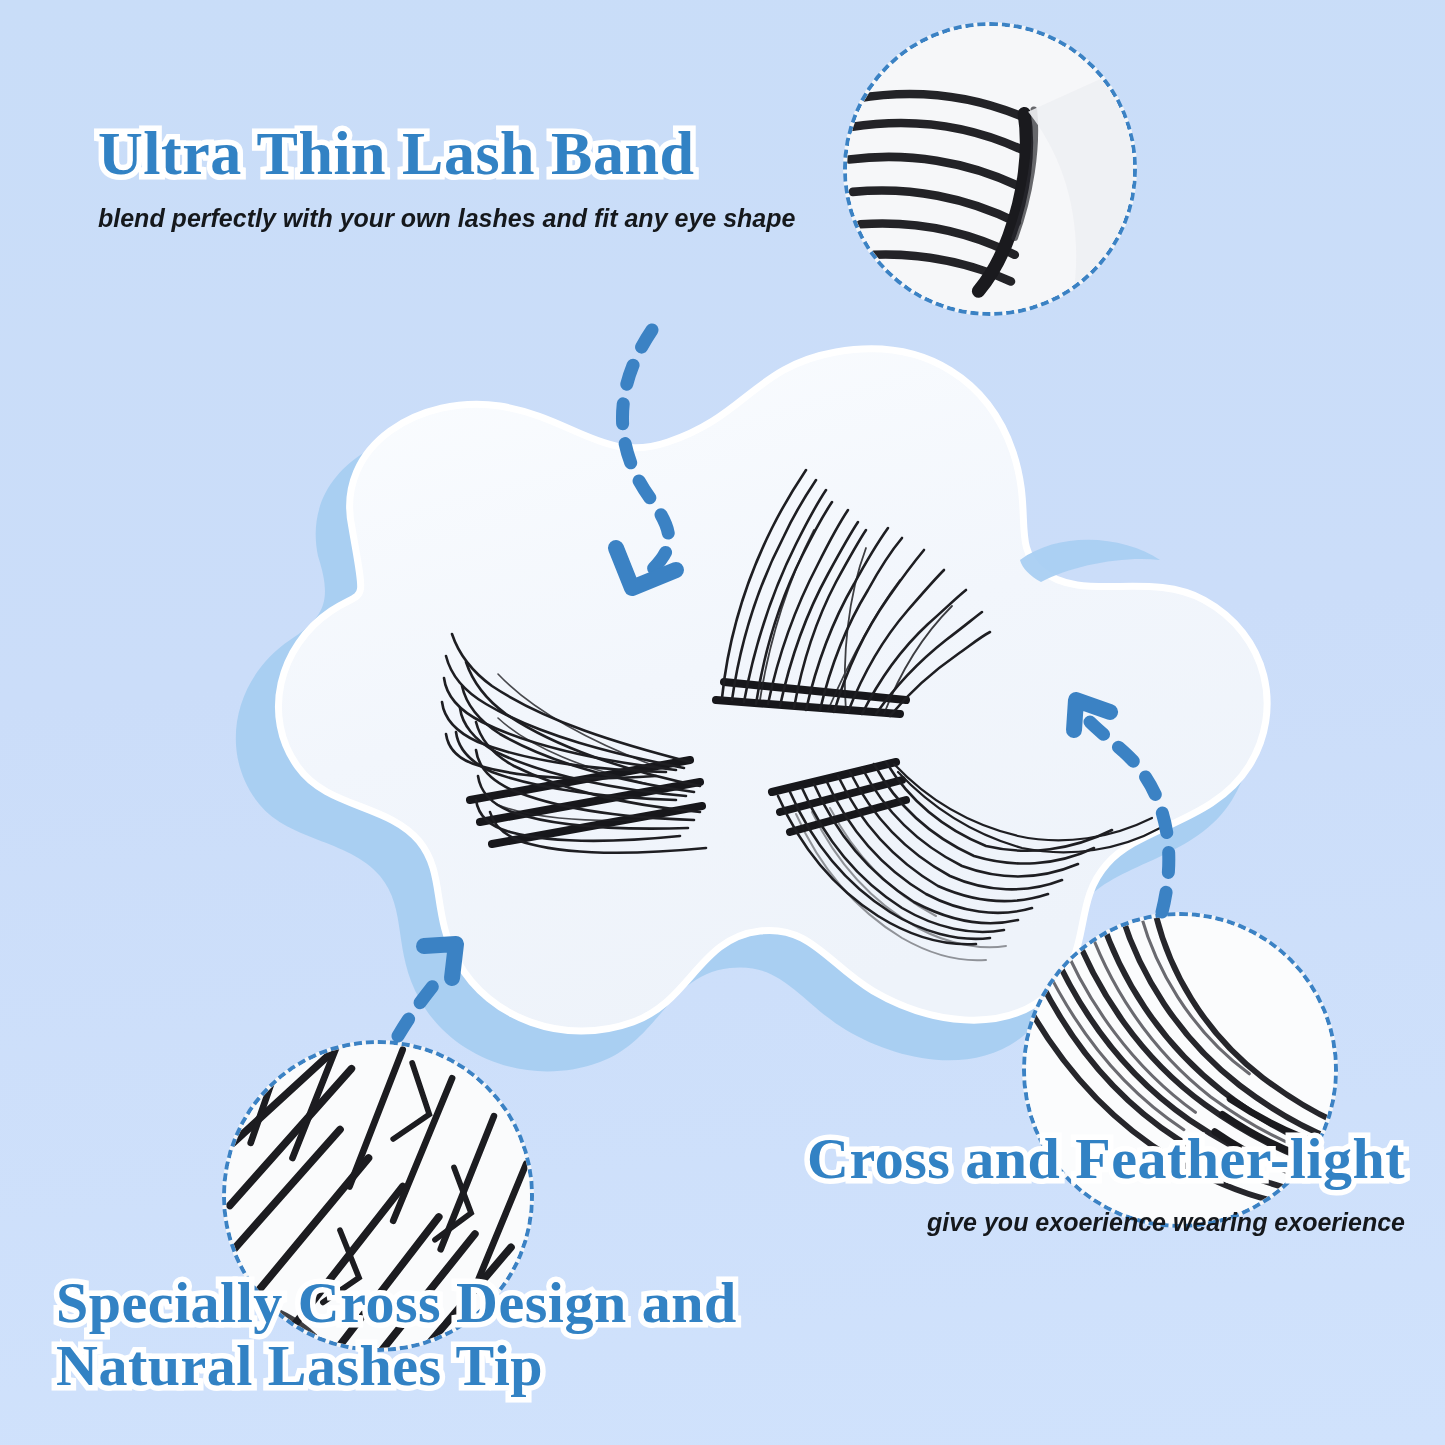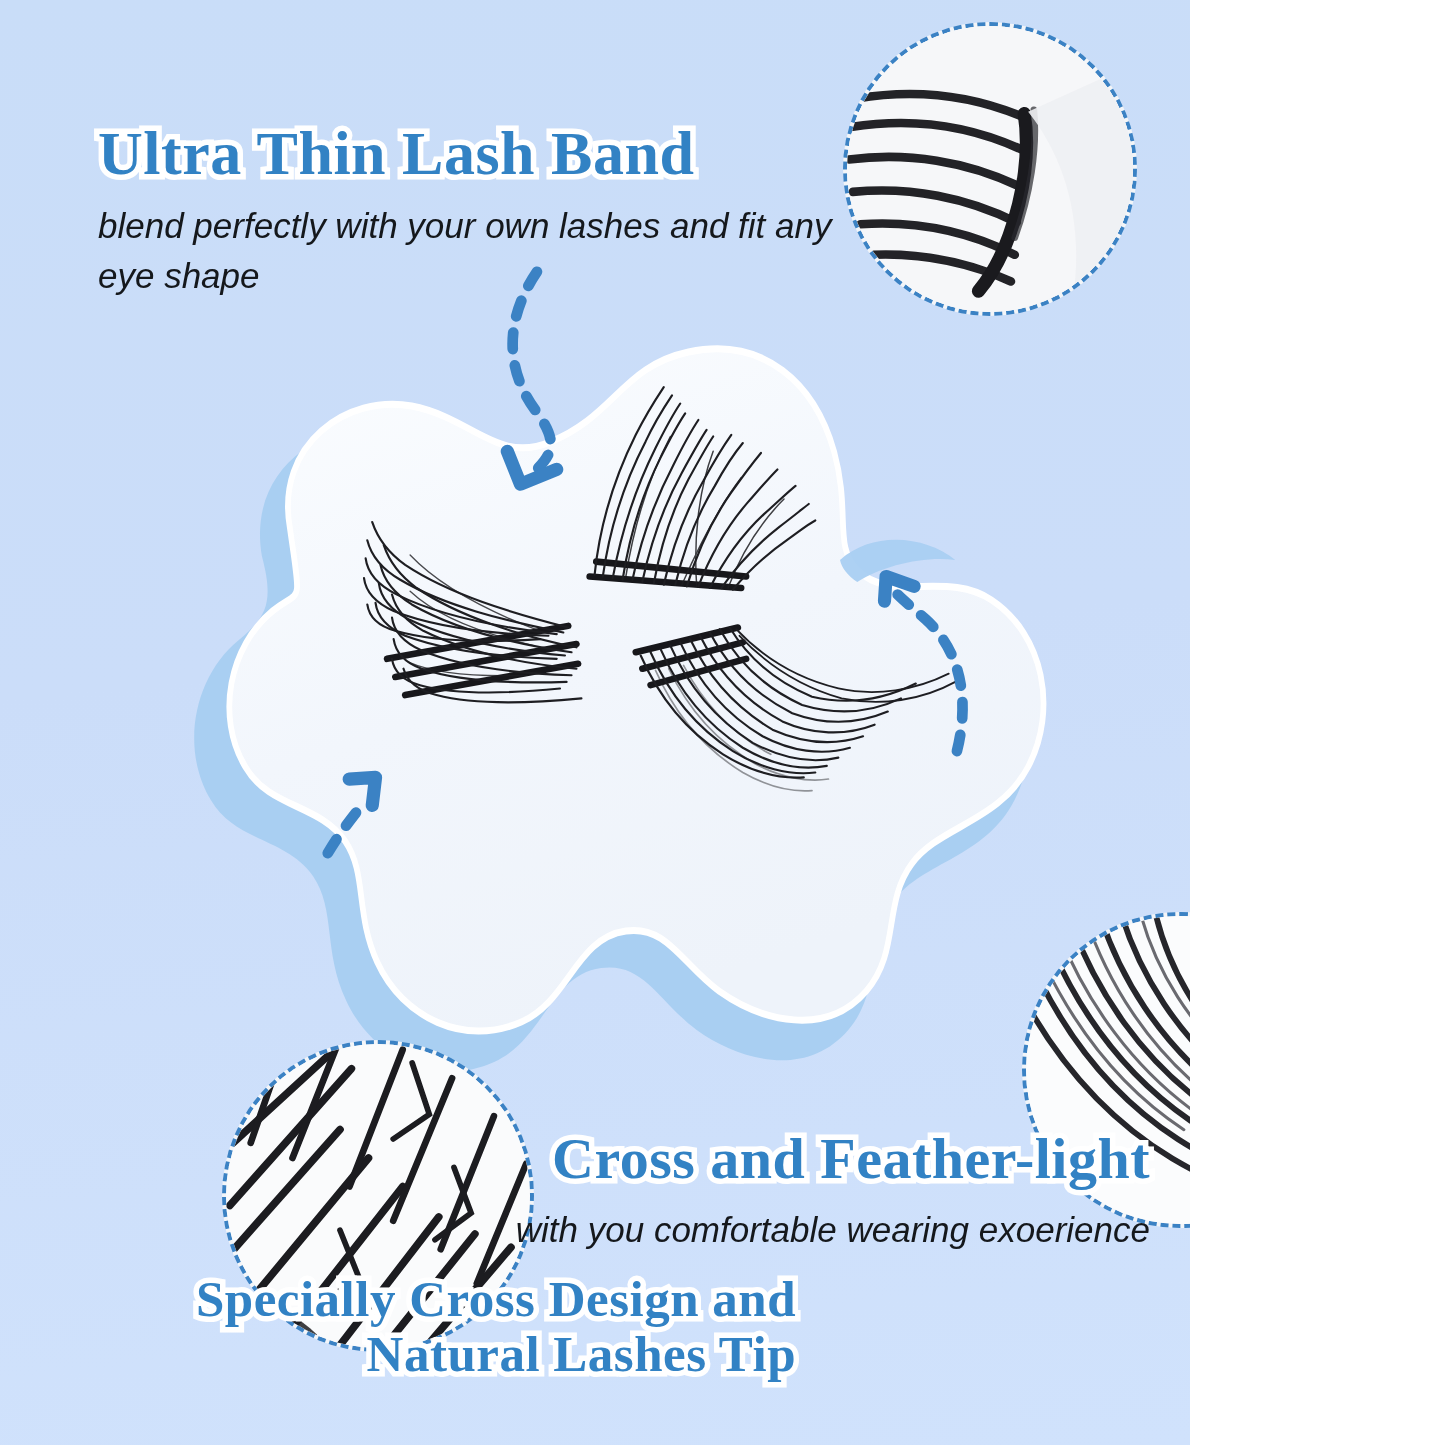--- a/index.html
+++ b/index.html
@@ -3,21 +3,21 @@
 <meta charset="utf-8">
 <title>Lash Product Infographic</title>
 <style>
   html, body {
     margin: 0;
     padding: 0;
     background: #ffffff;
   }
   #stage {
     position: relative;
-    width: 1190px;
+    width: 1445px;
     height: 1445px;
     overflow: hidden;
     font-family: "Liberation Sans", sans-serif;
     background: linear-gradient(175deg, #c9ddf8 0%, #cbddf9 45%, #d0e2fc 100%);
   }
 
   
   .art-layer {
     position: absolute;
     inset: 0;
@@ -41,40 +41,40 @@
     paint-order: stroke fill;
     -webkit-text-stroke: 11px #ffffff;
     text-shadow:
       2px 2px 0 rgba(255,255,255,0.6);
   }
   .feature-sub {
     margin: 14px 0 0 0;
     color: #15181c;
     font-family: "Liberation Sans", sans-serif;
     font-style: italic;
-    font-size: 35px;
+    font-size: 25px;
     line-height: 1.42;
-    font-weight: 400;
+    font-weight: 700;
   }
 
   #feature-band {
     left: 98px;
     top: 120px;
     width: 780px;
     text-align: left;
   }
   #feature-band .feature-title { font-size: 62px; }
 
   #feature-cross {
     left: 56px;
     top: 1272px;
     width: 740px;
     text-align: left;
   }
-  #feature-cross .feature-title { font-size: 51px; text-align: right; }
+  #feature-cross .feature-title { font-size: 58px; }
 
   #feature-soft {
     right: 40px;
     top: 1128px;
     width: 740px;
     text-align: right;
   }
   #feature-soft .feature-title { font-size: 58px; }
   #feature-soft .feature-sub { text-align: right; }
 
@@ -359,16 +359,16 @@
     <h1 class="feature-title">Ultra Thin Lash Band</h1>
     <p class="feature-sub">blend perfectly with your own lashes and fit any eye shape</p>
   </div>
 
   <div class="feature" id="feature-cross">
     <h1 class="feature-title">Specially Cross Design and Natural Lashes Tip</h1>
   </div>
 
   <div class="feature" id="feature-soft">
     <h1 class="feature-title">Cross and Feather-light</h1>
-    <p class="feature-sub">with you comfortable wearing exoerience</p>
+    <p class="feature-sub">give you exoerience wearing exoerience</p>
   </div>
 
 </div>
 
 </body></html>

